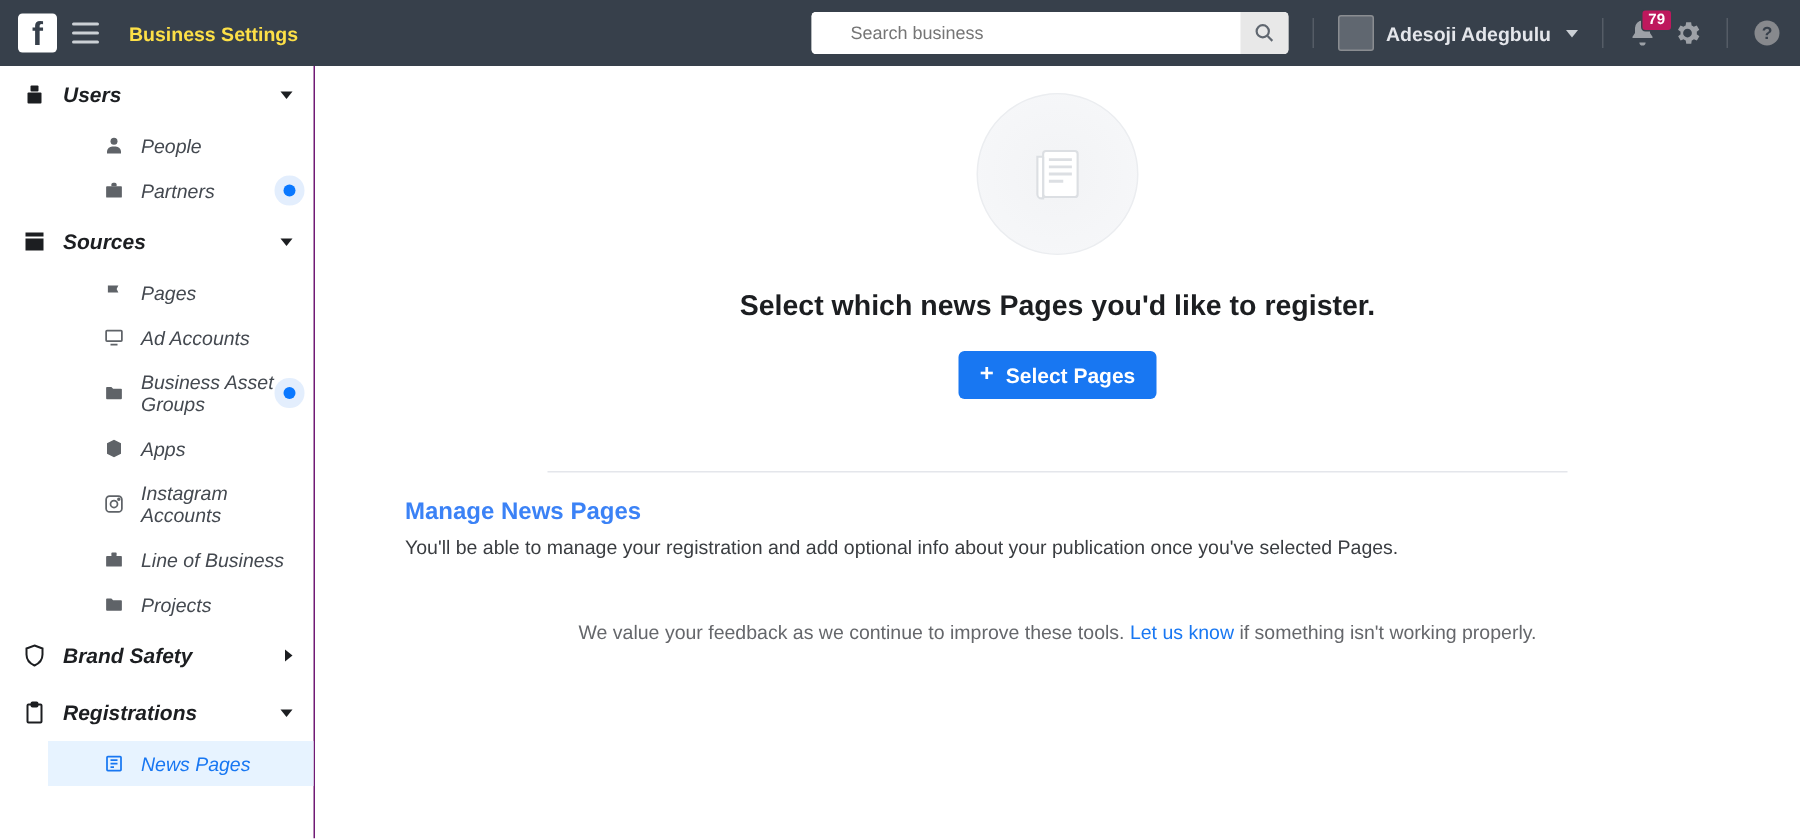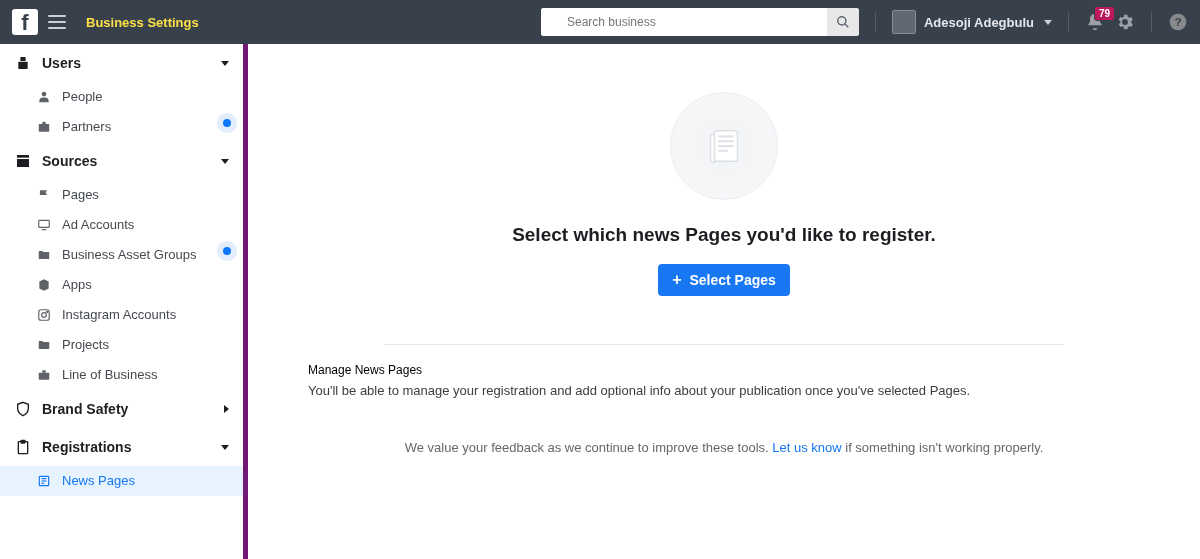--- a/index.html
+++ b/index.html
@@ -72,79 +72,81 @@
     .badge {
       position: absolute; top: -6px; right: -10px;
       background: #be185d; color: #fff; font-size: 10px; font-weight: 600;
       padding: 1px 4px; border-radius: 3px;
       border: 1px solid #37404b;
     }
 
     
     .layout { display: flex; height: calc(100vh - 44px); min-height: 515px; }
     .sidebar {
-      width: 248px;
-      border-right: 5px solid #701a75;
+      width: 210px;
+      border-right: 1px solid #701a75;
       overflow-y: auto;
       flex-shrink: 0;
+      font-style: italic;
     }
     .nav-section {
       padding: 10px 14px;
       display: flex;
       align-items: center;
       gap: 10px;
       cursor: pointer;
       font-weight: 600;
       font-size: 14px;
       color: #1c1e21;
     }
     .nav-section .section-icon { width: 18px; height: 18px; display: flex; align-items: center; justify-content: center; color: #1c1e21; }
     .nav-section .section-caret { margin-left: auto; }
     .nav-item {
       padding: 7px 14px 7px 36px;
       display: flex;
-      align-items: flex-start;
+      align-items: center;
       gap: 10px;
       cursor: pointer;
       font-size: 13px;
       color: #444950;
       position: relative;
+      margin-left: 32px;
     }
     .nav-item .item-icon { width: 16px; height: 16px; display: flex; align-items: center; justify-content: center; color: #5f6368; flex-shrink: 0; }
     .nav-item.active { background: #e7f3ff; color: #1877f2; }
     .nav-item.active .item-icon { color: #1877f2; }
     .nav-item .blue-dot {
       position: absolute;
       right: 12px;
       width: 8px; height: 8px;
       border-radius: 50%;
       background: #0a78ff;
       box-shadow: 0 0 0 6px rgba(24,119,242,0.12);
     }
     .caret-small { width: 0; height: 0; border-left: 4px solid transparent; border-right: 4px solid transparent; border-top: 5px solid #1c1e21; }
     .caret-right { width: 0; height: 0; border-top: 4px solid transparent; border-bottom: 4px solid transparent; border-left: 5px solid #1c1e21; }
 
     
-    .main { flex: 1; padding: 48px 60px; display: flex; flex-direction: column; align-items: center; }
+    .main { flex: 1; padding: 18px 60px; display: flex; flex-direction: column; align-items: center; }
     .hero-circle {
       width: 108px; height: 108px; border-radius: 50%;
       background: radial-gradient(circle at center, #f2f3f5 0%, #f7f8fa 100%);
       border: 1px solid #ebedf0;
       display: flex; align-items: center; justify-content: center;
       margin-bottom: 24px;
     }
     .hero-title { font-size: 19px; font-weight: 700; color: #1c1e21; margin-bottom: 18px; }
     .primary-btn {
       background: #1877f2; color: #fff; border: none; border-radius: 4px;
       padding: 8px 14px; font-size: 14px; font-weight: 600; cursor: pointer;
       display: inline-flex; align-items: center; gap: 8px;
     }
     .plus-icon { font-size: 16px; font-weight: 700; line-height: 1; }
     .divider-h { width: 680px; max-width: 100%; height: 1px; background: #e4e6eb; margin: 48px 0 18px; }
-    .section-title { align-self: flex-start; font-size: 12px; font-weight: 400; color: #000000; margin-bottom: 6px; width: 680px; max-width: 100%; }
+    .section-title { align-self: flex-start; font-size: 16px; font-weight: 700; color: #3b82f6; margin-bottom: 6px; width: 680px; max-width: 100%; }
     .section-desc { align-self: flex-start; font-size: 13px; color: #3a3d41; width: 680px; max-width: 100%; }
     .feedback { margin-top: 42px; font-size: 13px; color: #65676b; text-align: center; }
     .feedback a { color: #1877f2; text-decoration: none; }
 
     
     svg { display: block; }
   </style>
 </head>
 <body>
 
@@ -276,33 +278,33 @@
             <rect x="3" y="3" width="18" height="18" rx="4"></rect>
             <circle cx="12" cy="12" r="4"></circle>
             <circle cx="17.5" cy="6.5" r="1" fill="#5f6368"></circle>
           </svg>
         </span>
       <span>Instagram Accounts</span>
     </div>
     <div class="nav-item">
       <span class="item-icon">
           <svg width="14" height="14" viewBox="0 0 24 24" fill="#5f6368">
-            <path d="M3 6a1 1 0 0 1 1-1h5l2 2h9a1 1 0 0 1 1 1v10a1 1 0 0 1-1 1H4a1 1 0 0 1-1-1z"></path>
-          </svg>
-        </span>
-      <span>Projects</span>
-    </div>
-    <div class="nav-item">
-      <span class="item-icon">
-          <svg width="14" height="14" viewBox="0 0 24 24" fill="#5f6368">
             <rect x="3" y="8" width="18" height="12" rx="1"></rect>
             <rect x="9" y="4" width="6" height="4" rx="1"></rect>
           </svg>
         </span>
       <span>Line of Business</span>
+    </div>
+    <div class="nav-item">
+      <span class="item-icon">
+          <svg width="14" height="14" viewBox="0 0 24 24" fill="#5f6368">
+            <path d="M3 6a1 1 0 0 1 1-1h5l2 2h9a1 1 0 0 1 1 1v10a1 1 0 0 1-1 1H4a1 1 0 0 1-1-1z"></path>
+          </svg>
+        </span>
+      <span>Projects</span>
     </div>
 
 
     <div class="nav-section">
       <span class="section-icon">
         <svg width="16" height="16" viewBox="0 0 24 24" fill="none" stroke="#1c1e21" stroke-width="2">
             <path d="M12 2l8 3v6c0 5-3.5 9-8 11-4.5-2-8-6-8-11V5z"></path>
           </svg>
       </span>
       <span>Brand Safety</span>

